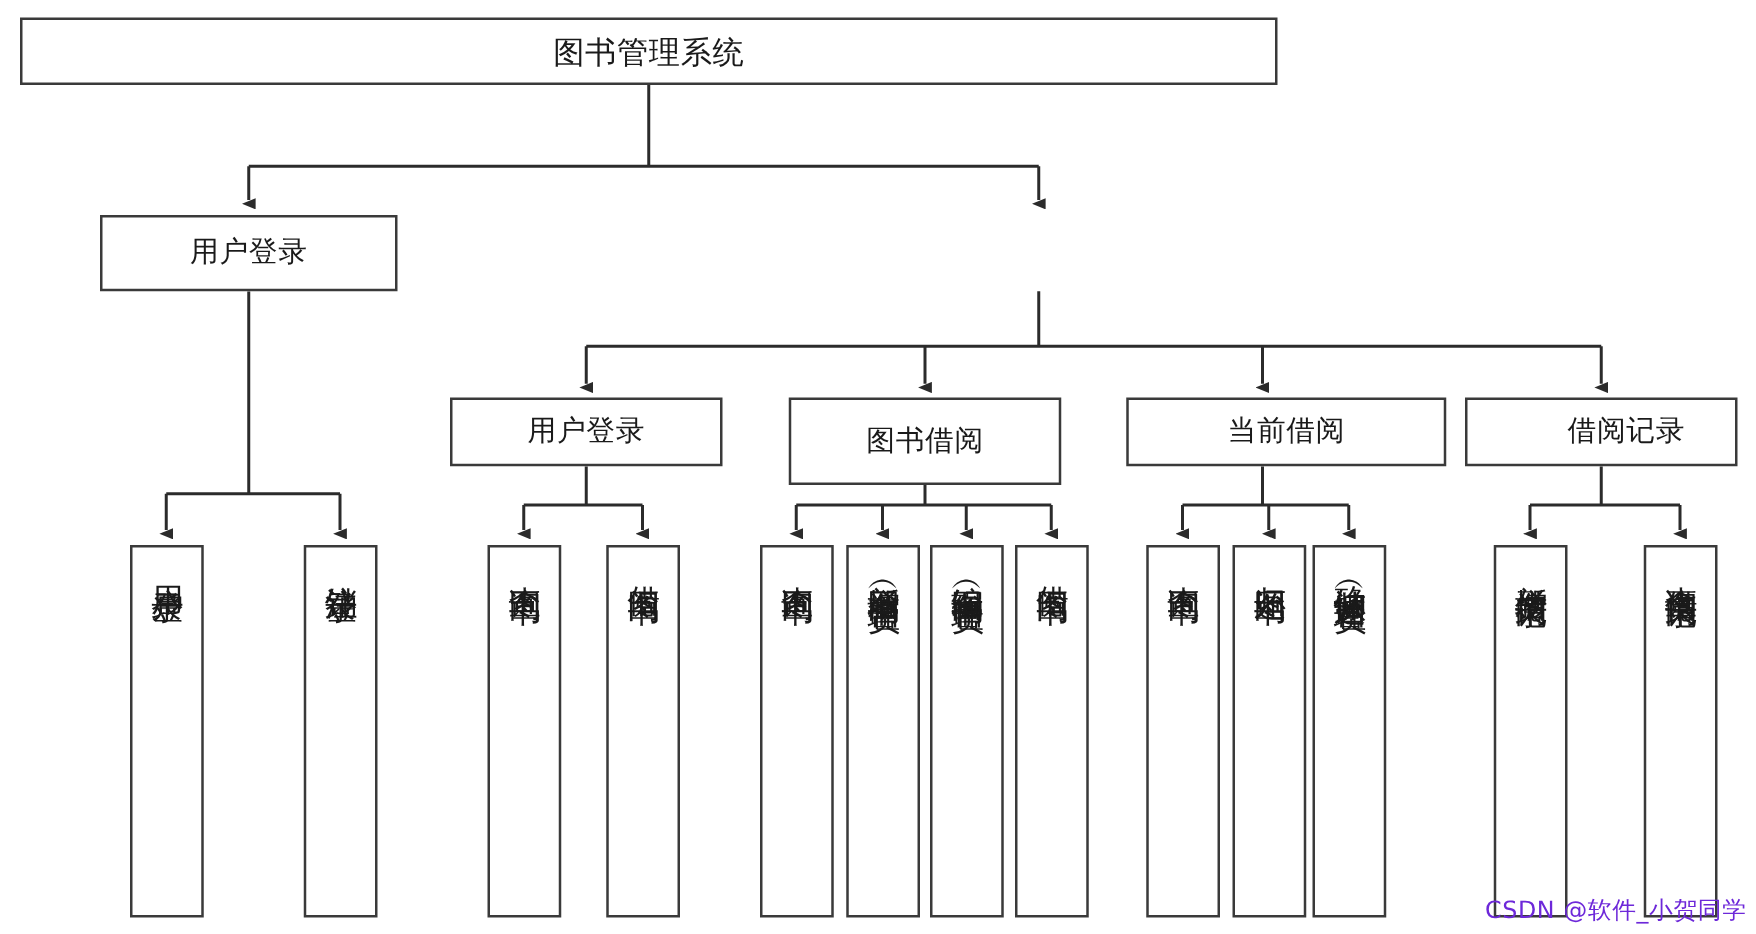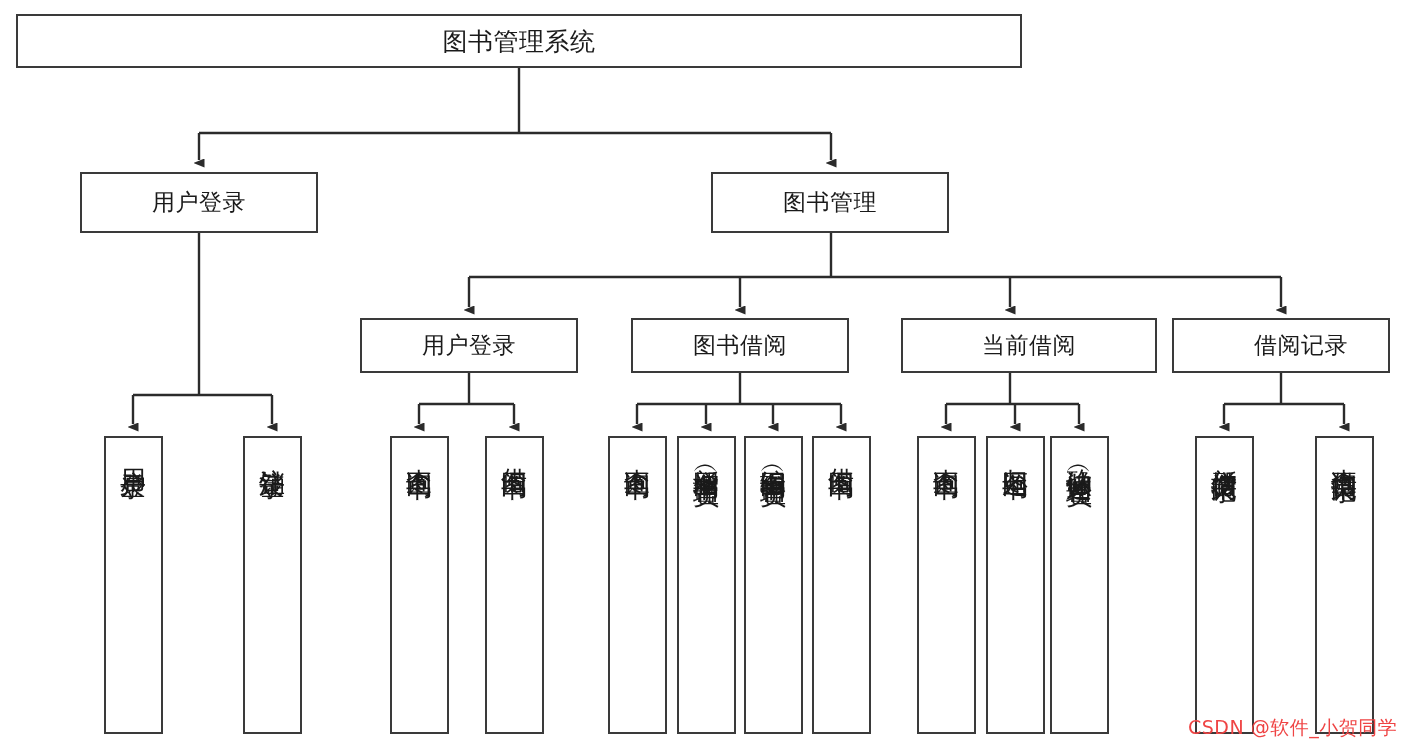--- a/index.html
+++ b/index.html
@@ -62,21 +62,21 @@
     writing-mode: vertical-rl;
     text-orientation: upright;
     font-size: 26px;
     line-height: 1.0;
     letter-spacing: 2px;
     white-space: nowrap;
   }
   .watermark {
     position: absolute;
     font-size: 19px;
-    color: #ef4444;
+    color: #6d28d9;
     white-space: nowrap;
     letter-spacing: 0.5px;
   }
 </style>
 </head>
 <body>
 
 <div id="canvas">
 
   <svg id="wires" viewBox="0 0 1405 747" xmlns="http://www.w3.org/2000/svg">
@@ -129,28 +129,25 @@
     </g>
   </svg>
 
   <div class="node root" style="left:16px; top:14px; width:1006px; height:54px;">
     <span class="node-label">图书管理系统</span>
   </div>
 
   <div class="node lvl1" style="left:80px; top:172px; width:238px; height:61px;">
     <span class="node-label">用户登录</span>
   </div>
-  <div class="node lvl1" style="left:711px; top:172px; width:238px; height:61px;">
-    <span class="node-label">图书管理</span>
-  </div>
 
   <div class="node lvl2" style="left:360px; top:318px; width:218px; height:55px;">
     <span class="node-label">用户登录</span>
   </div>
-  <div class="node lvl2" style="left:631px; top:318px; width:218px; height:55px;">
+  <div class="node lvl2" style="left:631px; top:318px; width:218px; height:70px;">
     <span class="node-label">图书借阅</span>
   </div>
   <div class="node lvl2" style="left:901px; top:318px; width:256px; height:55px;">
     <span class="node-label">当前借阅</span>
   </div>
   <div class="node lvl2" style="left:1172px; top:318px; width:218px; height:55px;padding-left:40px;">
     <span class="node-label">借阅记录</span>
   </div>
 
   <div class="node leaf" style="left:104px; top:436px; width:59px; height:298px;">

